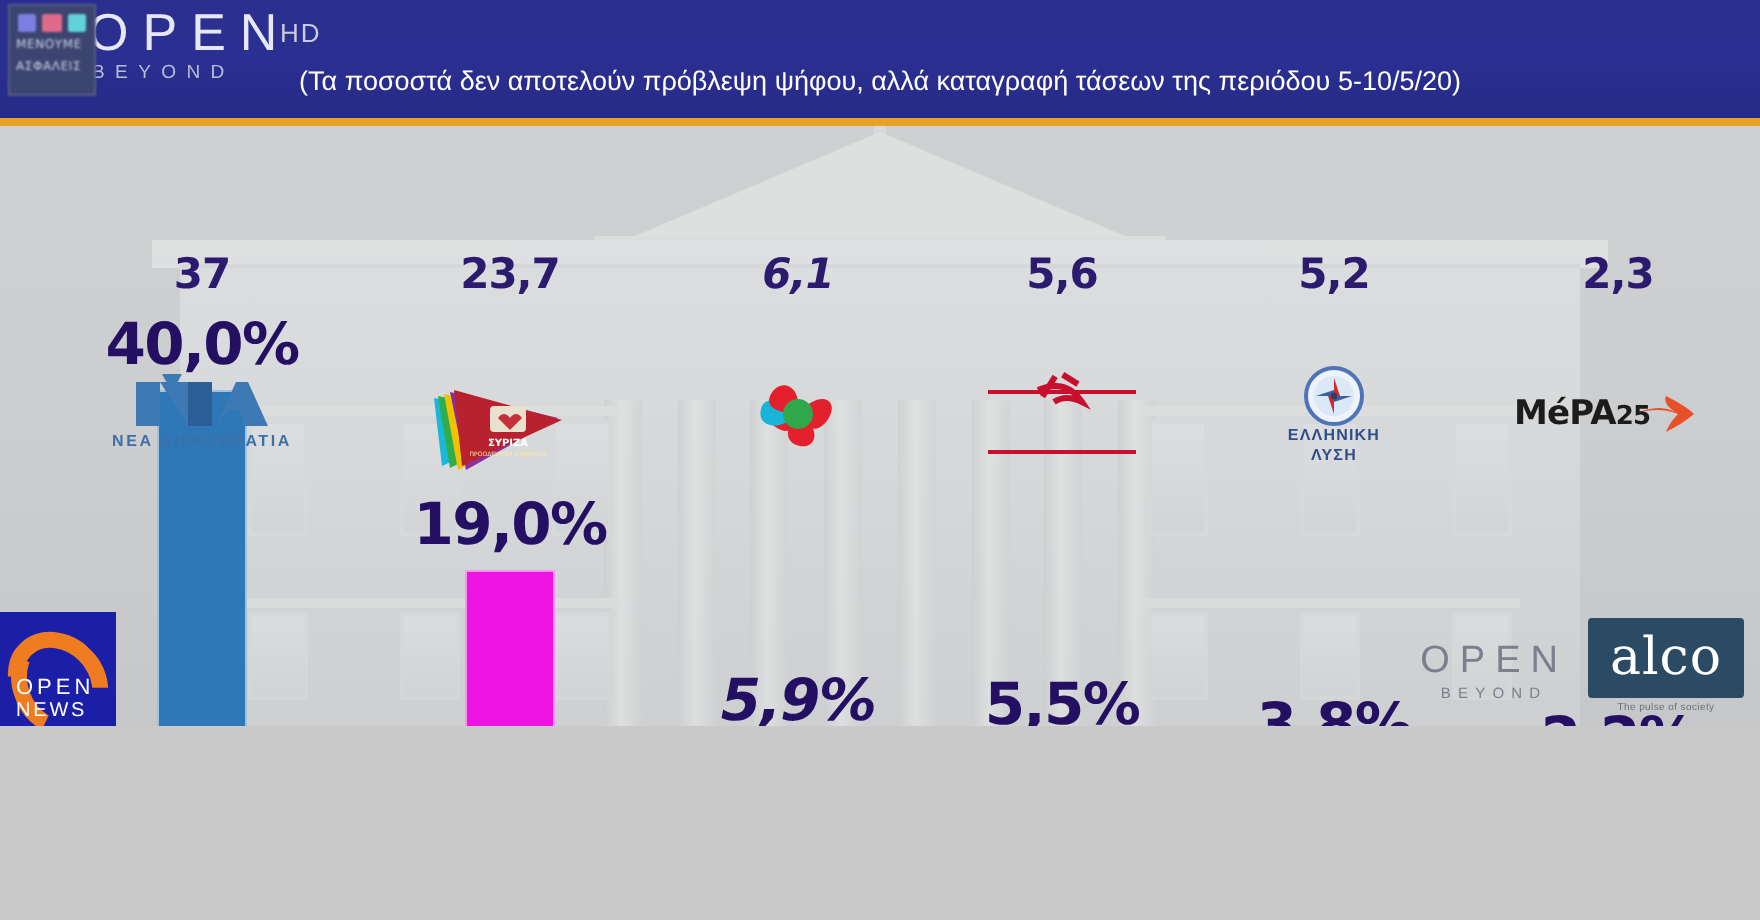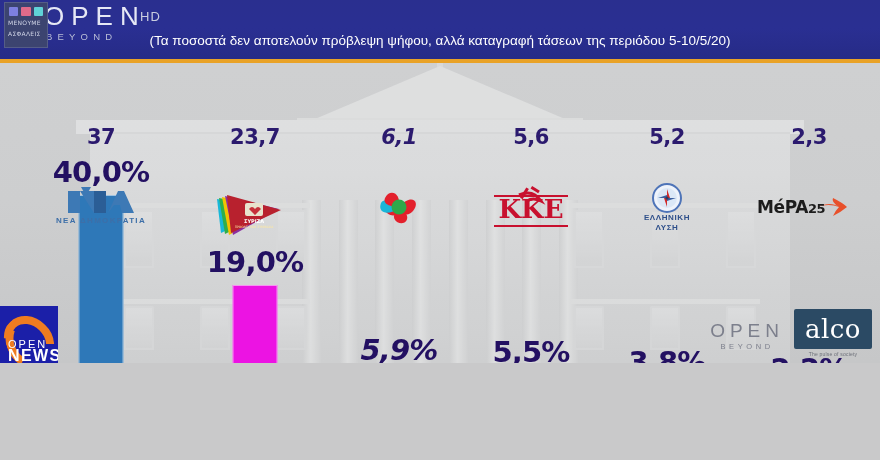--- a/index.html
+++ b/index.html
@@ -336,23 +336,23 @@
     position: absolute;
     left: 8px; bottom: 2px;
     color: #fff;
     font-size: 11px;
     letter-spacing: 2px;
     line-height: 11px;
     font-weight: 300;
   }
   .on-word span {
     display: block;
-    font-size: 16px;
+    font-size: 10px;
     letter-spacing: 1.4px;
-    font-weight: bold;
+    font-weight: normal;
   }
   .ob-foot {
     position: absolute;
     right: 96px; bottom: 12px;
     text-align: center;
     color: #7c7f8c;
   }
   .ob-foot .w {
     font-size: 19px; letter-spacing: 5px; font-weight: 300; line-height: 20px;
   }
@@ -509,21 +509,20 @@
       <div class="seats">5,6</div>
       <div class="pct" style="bottom:34px;">5,5%</div>
       <div class="bar" style="height:28px;background:#c8102e;"></div>
       <div class="logo kke">
         <svg viewBox="0 0 112 56" style="position:absolute;left:0;top:0;width:112px;height:56px;">
           <path d="M44 12 q14 -6 22 6 q-8 -4 -14 0" stroke="#c8102e" stroke-width="3" fill="none"></path>
           <rect x="48" y="4" width="3" height="12" transform="rotate(32 49 10)" fill="#c8102e"></rect>
           <rect x="56" y="5" width="9" height="3" transform="rotate(32 60 6)" fill="#c8102e"></rect>
         </svg>
         <div class="kke-rule" style="top:12px;"></div>
-        <div class="kke-txt">ΚΚΕ</div>
         <div class="kke-rule" style="top:42px;"></div>
       </div>
     </div>
 
     <div class="party" style="left:584px;">
       <div class="seats">5,2</div>
       <div class="pct" style="bottom:24px;">3,8%</div>
       <div class="bar" style="height:19px;background:#1a12e0;"></div>
       <div class="logo el">
         <svg viewBox="0 0 112 56" style="position:absolute;left:0;top:0;width:112px;height:56px;">

